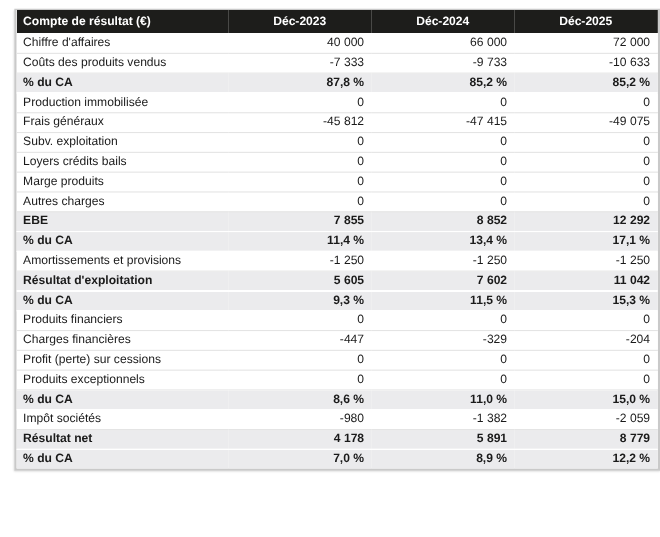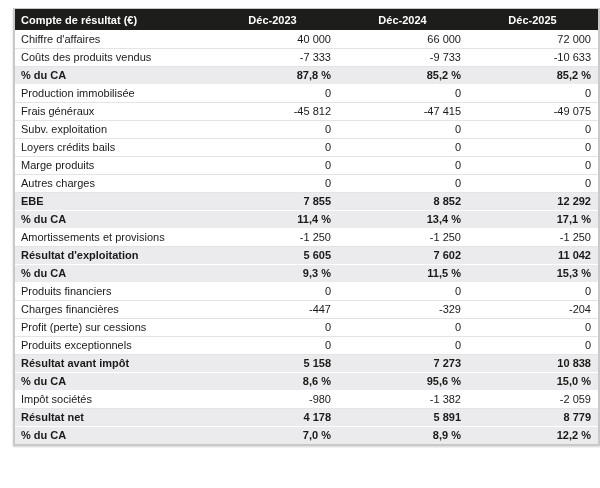--- a/index.html
+++ b/index.html
@@ -184,29 +184,23 @@
           <td class="num">0</td>
           <td class="num">0</td>
         </tr>
         <tr>
           <td>Produits exceptionnels</td>
           <td class="num">0</td>
           <td class="num">0</td>
           <td class="num">0</td>
         </tr>
         <tr class="highlight">
-          <td>Résultat avant impôt</td>
-          <td class="num">5 158</td>
-          <td class="num">7 273</td>
-          <td class="num">10 838</td>
-        </tr>
-        <tr class="highlight">
           <td>% du CA</td>
           <td class="num">8,6 %</td>
-          <td class="num">95,6 %</td>
+          <td class="num">11,0 %</td>
           <td class="num">15,0 %</td>
         </tr>
         <tr>
           <td>Impôt sociétés</td>
           <td class="num">-980</td>
           <td class="num">-1 382</td>
           <td class="num">-2 059</td>
         </tr>
         <tr class="highlight">
           <td>Résultat net</td>

